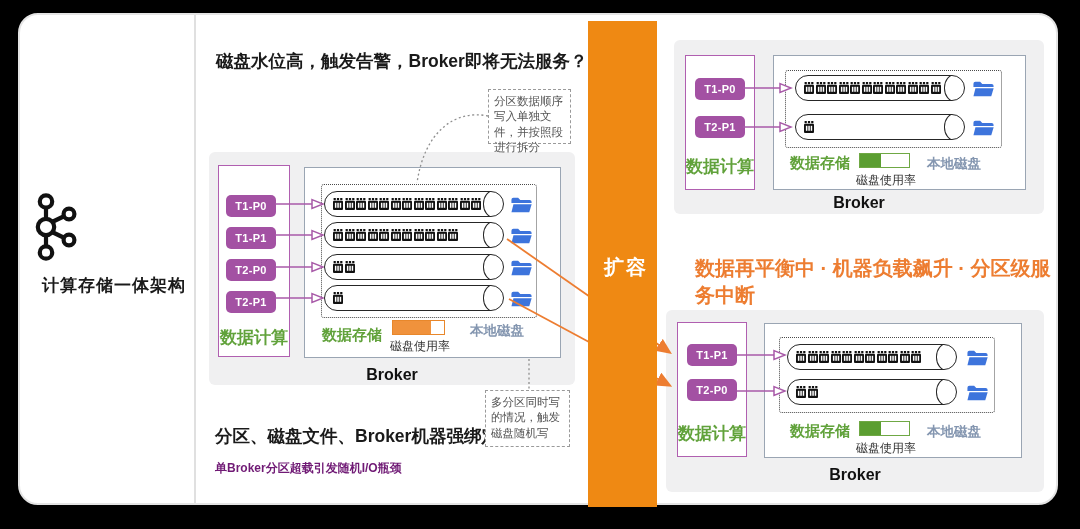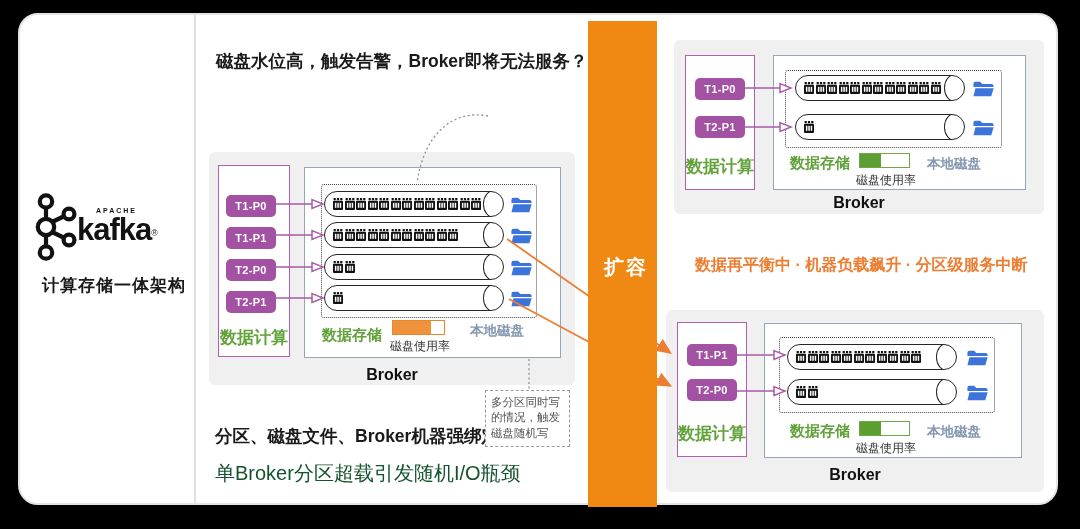--- a/index.html
+++ b/index.html
@@ -13,22 +13,22 @@
   .logo-icon { position:absolute; left:12px; top:178px; }
   .wordmark { position:absolute; left:57px; top:192px; color:#121212; }
   .wm-apache { font-size:7px; letter-spacing:2px; font-weight:bold; margin-left:19px; }
   .wm-kafka { font-size:31px; font-weight:bold; letter-spacing:-1px; line-height:1.0; }
   .wm-reg { font-size:9px; font-weight:normal; vertical-align:4px; }
   .brand-subtitle { position:absolute; left:22px; top:259px; font-size:17px; font-weight:bold; color:#1a1a1a; letter-spacing:1px; }
 
   
   .headline { position:absolute; left:196px; top:34px; font-size:17.5px; font-weight:bold; color:#1a1a1a; }
   .note1 { position:absolute; left:195px; top:409px; font-size:17.5px; font-weight:bold; color:#1a1a1a; }
-  .note2 { position:absolute; left:195px; top:445px; font-size:20px; font-weight:normal; color:#14532d; }
-  .warning { position:absolute; left:675px; top:240px; font-size:16px; font-weight:bold; color:#ED7D31; }
+  .note2 { position:absolute; left:195px; top:445px; font-size:12px; font-weight:bold; color:#701a75; }
+  .warning { position:absolute; left:675px; top:240px; font-size:20px; font-weight:bold; color:#ED7D31; }
 
   
   .gpanel { position:absolute; background:#f0f0f1; border-radius:6px; }
   .pbox   { position:absolute; background:#fff; border:1.5px solid #B05FB0; }
   .sbox   { position:absolute; background:#fff; border:1.5px solid #9AA5B3; }
   .dotted { position:absolute; border:1.3px dotted #4a4a4a; border-radius:3px; }
   .plabel { position:absolute; width:50px; height:22px; background:#A351A3; border-radius:5px;
             color:#fff; font-weight:bold; font-size:11px; display:flex; align-items:center; justify-content:center; letter-spacing:.3px; }
   .ctitle { position:absolute; font-size:17px; font-weight:bold; color:#61A23B; text-align:center; }
   .stitle { position:absolute; font-size:15px; font-weight:bold; color:#61A23B; }
@@ -73,24 +73,20 @@
         <line x1="14" y1="42" x2="14" y2="54"></line>
         <line x1="19" y1="29.5" x2="31.5" y2="23.5"></line>
         <line x1="19" y1="38.5" x2="31.5" y2="44.5"></line>
         <circle cx="14" cy="8.5" r="6.2"></circle>
         <circle cx="14" cy="34" r="8.2"></circle>
         <circle cx="14" cy="59.5" r="6.2"></circle>
         <circle cx="37" cy="21" r="5.4"></circle>
         <circle cx="37" cy="47" r="5.4"></circle>
       </g>
     </svg>
-    <div class="wordmark">
-      <div class="wm-apache">APACHE</div>
-      <div class="wm-kafka"><span>kafka</span><span class="wm-reg">®</span></div>
-    </div>
     <div class="brand-subtitle">计算存储一体架构</div>
 
     <div class="headline">磁盘水位高，触发告警，Broker即将无法服务？</div>
     <div class="note1">分区、磁盘文件、Broker机器强绑定</div>
     <div class="note2">单Broker分区超载引发随机I/O瓶颈</div>
     <div class="warning">数据再平衡中 · 机器负载飙升 · 分区级服务中断</div>
 
     <div class="gpanel" style="left:189px;top:137px;width:366px;height:233px;"></div>
     <div class="pbox" style="left:198px;top:150px;width:72px;height:192px;"></div>
     <div class="plabel" style="left:206px;top:180px;">T1-P0</div>
@@ -704,15 +700,16 @@
       <path d="M468,101 C434,94 404,118 397,168" fill="none" stroke="#8f8f8f" stroke-width="1.3" stroke-dasharray="2,2.6"></path>
       <line x1="509" y1="344" x2="509" y2="374" stroke="#8f8f8f" stroke-width="1.3" stroke-dasharray="2,2.6"></line>
       <line x1="487" y1="224" x2="649" y2="337" stroke="#ED7D31" stroke-width="1.8" marker-end="url(#oarr)"></line>
       <line x1="489" y1="284" x2="649" y2="370" stroke="#ED7D31" stroke-width="1.8" marker-end="url(#oarr)"></line>
     </svg>
 
     <div class="scale-bar">
       <span>扩容</span>
     </div>
 
+    <div class="callout co1">分区数据顺序写入单独文件，并按照段进行拆分</div>
     <div class="callout co2">多分区同时写的情况，触发磁盘随机写</div>
   </div>
 </div>
 
 </body></html>

